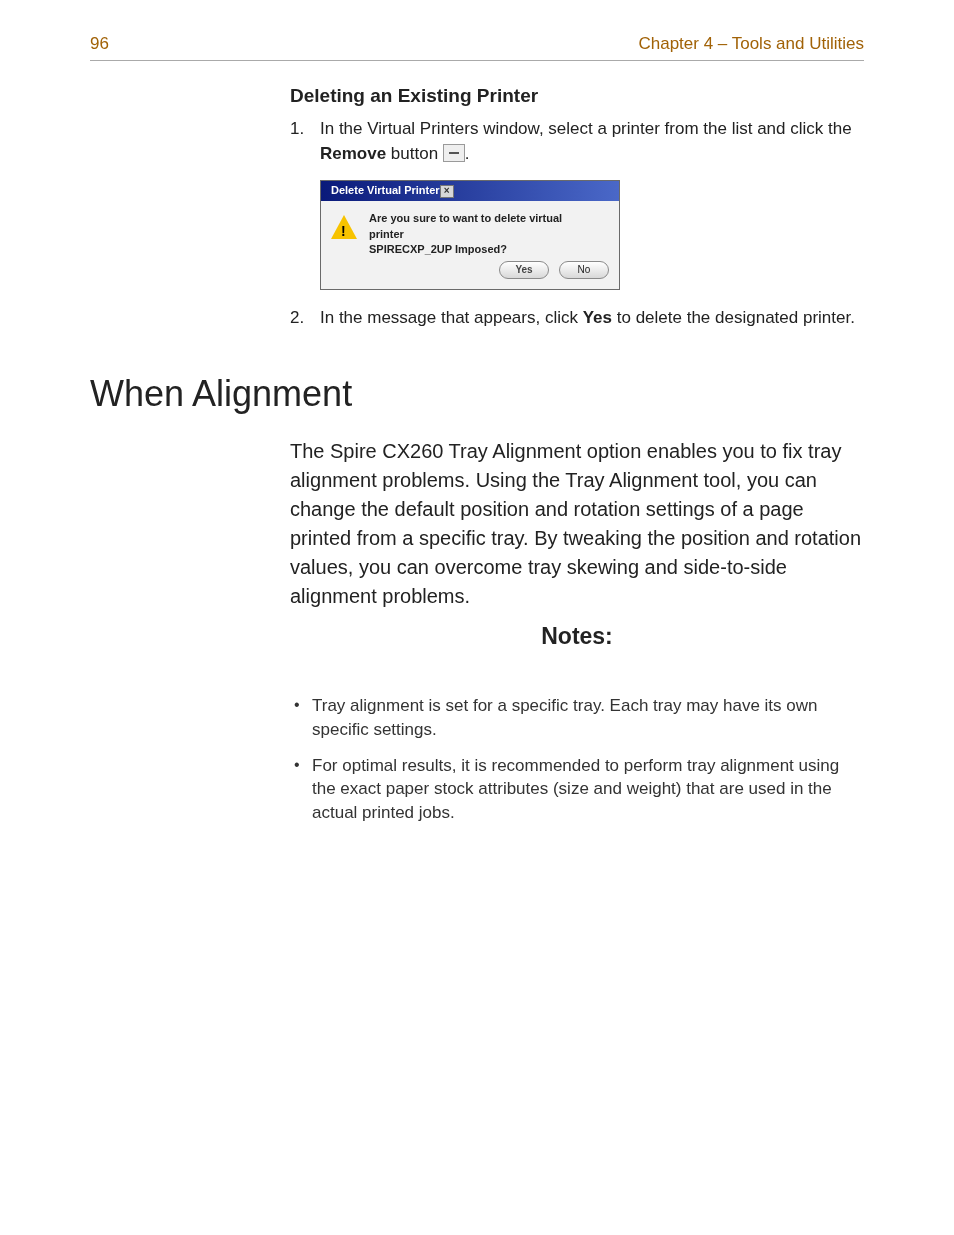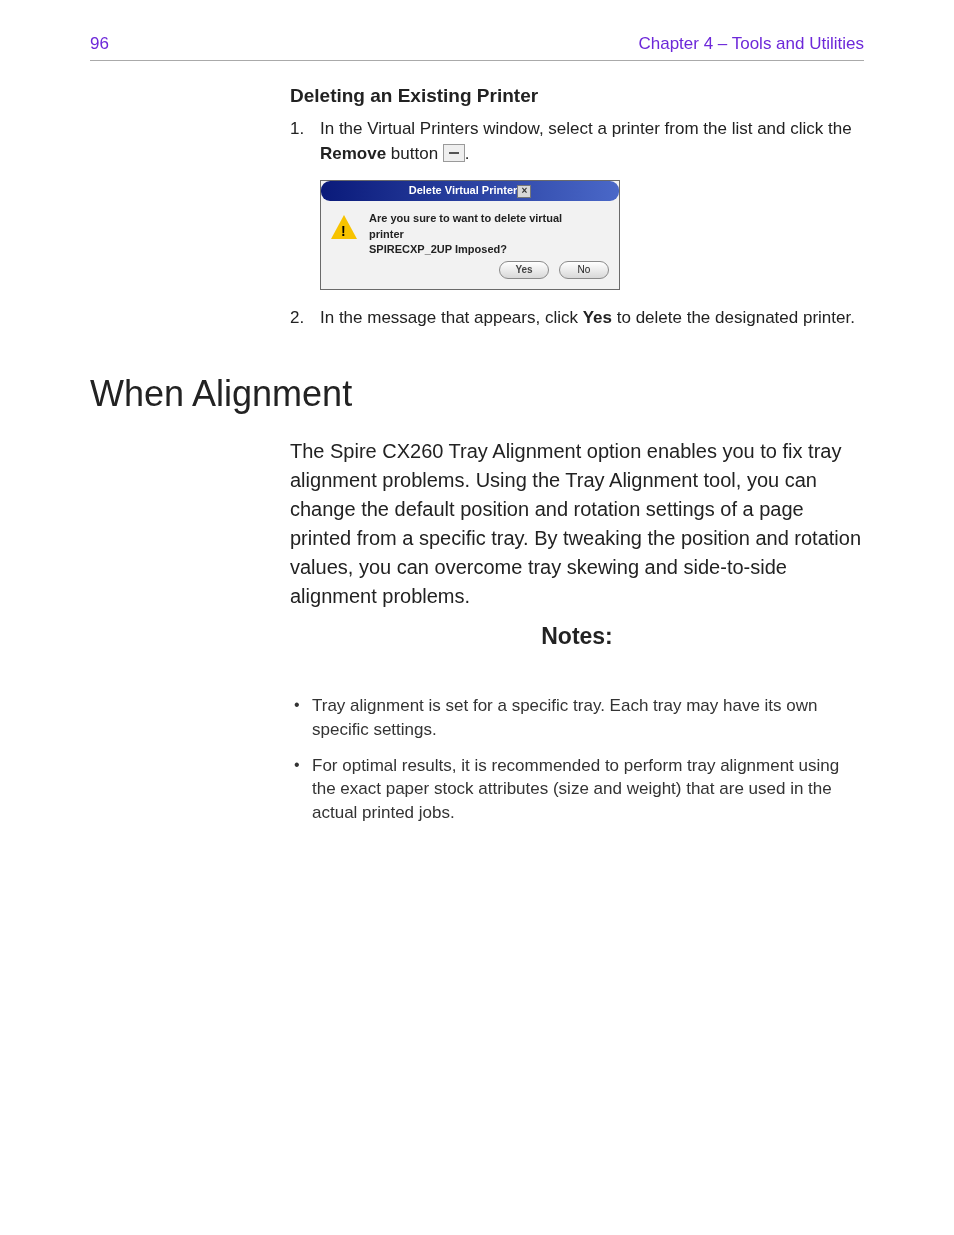--- a/index.html
+++ b/index.html
@@ -1,30 +1,30 @@
 <!DOCTYPE html>
 <html><head>
 <meta charset="utf-8">
 <style>
   * { box-sizing: border-box; margin: 0; padding: 0; }
   html, body { width: 954px; height: 1235px; background: #fff; font-family: "Segoe UI", "Myriad Pro", "Lucida Sans", Arial, sans-serif; color: #222; }
   .page { padding: 34px 90px 40px 90px; }
-  .running-head { display: flex; justify-content: space-between; font-size: 17px; color: #6d28d9; border-bottom: 1px solid #aaa; padding-bottom: 6px; margin-bottom: 24px; }
+  .running-head { display: flex; justify-content: space-between; font-size: 17px; color: #a16207; border-bottom: 1px solid #aaa; padding-bottom: 6px; margin-bottom: 24px; }
   .content { margin-left: 200px; }
   .sub-h { font-weight: 700; font-size: 19px; margin-bottom: 10px; }
   .ol { list-style: none; counter-reset: step; }
   .ol > li { counter-increment: step; position: relative; padding-left: 30px; font-size: 17px; line-height: 1.45; margin-bottom: 8px; }
   .ol > li::before { content: counter(step) "."; position: absolute; left: 0; }
   .remove-icon { display: inline-block; width: 22px; height: 18px; background: #efefef; border: 1px solid #9a9a9a; vertical-align: -3px; position: relative; }
   .remove-icon::after { content: ""; position: absolute; left: 5px; right: 5px; top: 7px; border-top: 2px solid #555; }
   .b { font-weight: 700; }
   
   .dlg-wrap { margin: 14px 0 16px 0; }
   .dlg { width: 300px; border: 1px solid #6a6a6a; background: #f2f2f2; font-family: Tahoma, Arial, sans-serif; font-size: 11px; }
-  .dlg-title { background: linear-gradient(to right, #0a1a7a, #4a68c8); color: #fff; font-weight: 700; padding: 2px 20px; display: flex; justify-content: center; align-items: center; border-radius: 9px; }
+  .dlg-title { background: linear-gradient(to right, #0a1a7a, #4a68c8); color: #fff; font-weight: 700; padding: 2px 10px; display: flex; justify-content: flex-start; align-items: center; }
   .dlg-close { width: 14px; height: 13px; background: #d8d8d8; border: 1px solid #777; color: #333; text-align: center; line-height: 10px; font-size: 10px; font-weight: 700; }
   .dlg-body { padding: 10px 10px 4px 10px; display: flex; gap: 12px; align-items: flex-start; min-height: 58px; }
   .warn-tri { width: 0; height: 0; border-left: 13px solid transparent; border-right: 13px solid transparent; border-bottom: 24px solid #f7c300; position: relative; margin-top: 4px; }
   .warn-tri::after { content: "!"; position: absolute; left: -3px; top: 6px; font-weight: 700; color: #000; font-size: 14px; }
   .dlg-msg { font-weight: 700; line-height: 1.4; max-width: 200px; }
   .dlg-actions { display: flex; justify-content: flex-end; gap: 10px; padding: 0 10px 10px 10px; }
   .dlg-btn { min-width: 50px; height: 18px; border: 1px solid #8a8a8a; border-radius: 9px; background: linear-gradient(#fff, #d8d8d8); font-size: 10px; text-align: center; line-height: 16px; padding: 0 14px; }
   .dlg-btn.yes { color: #444; font-weight: 700; }
   
   .h1 { font-size: 36px; font-weight: 400; margin: 42px 0 22px 0; color: #222; }

